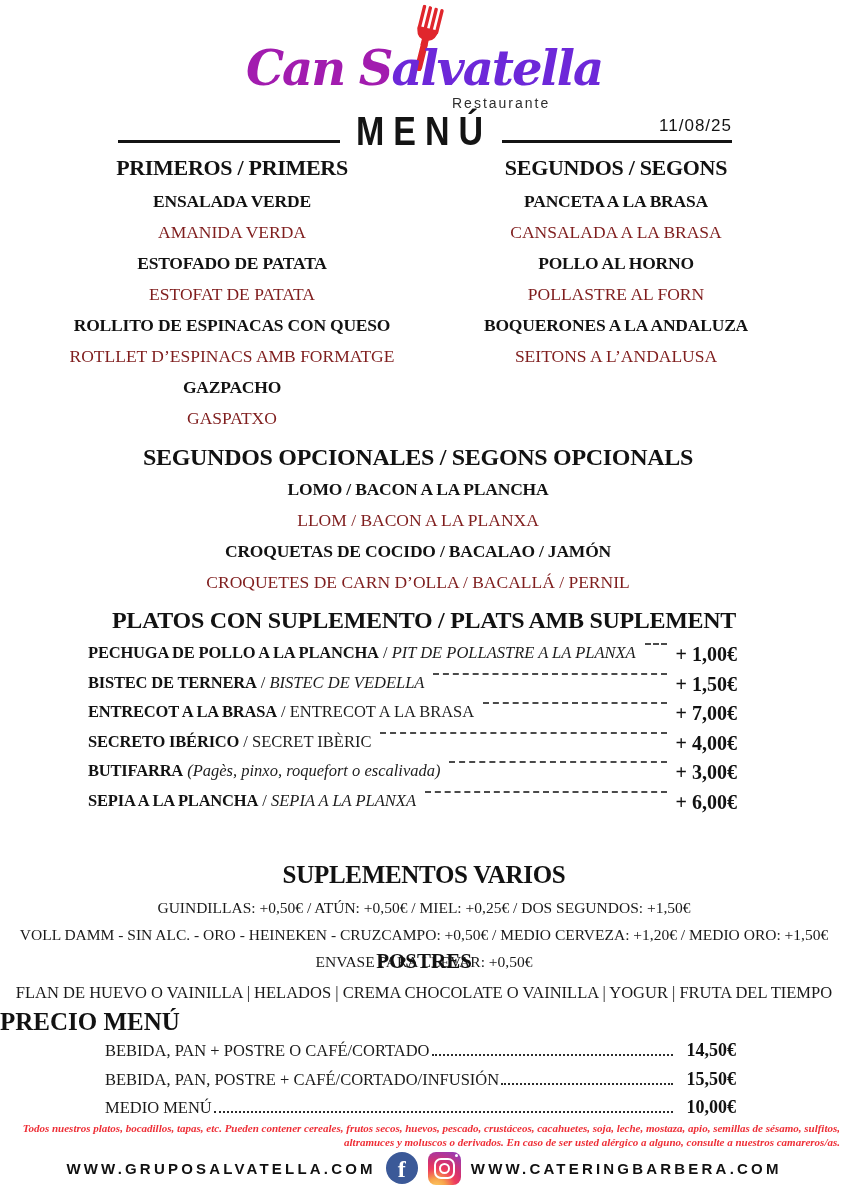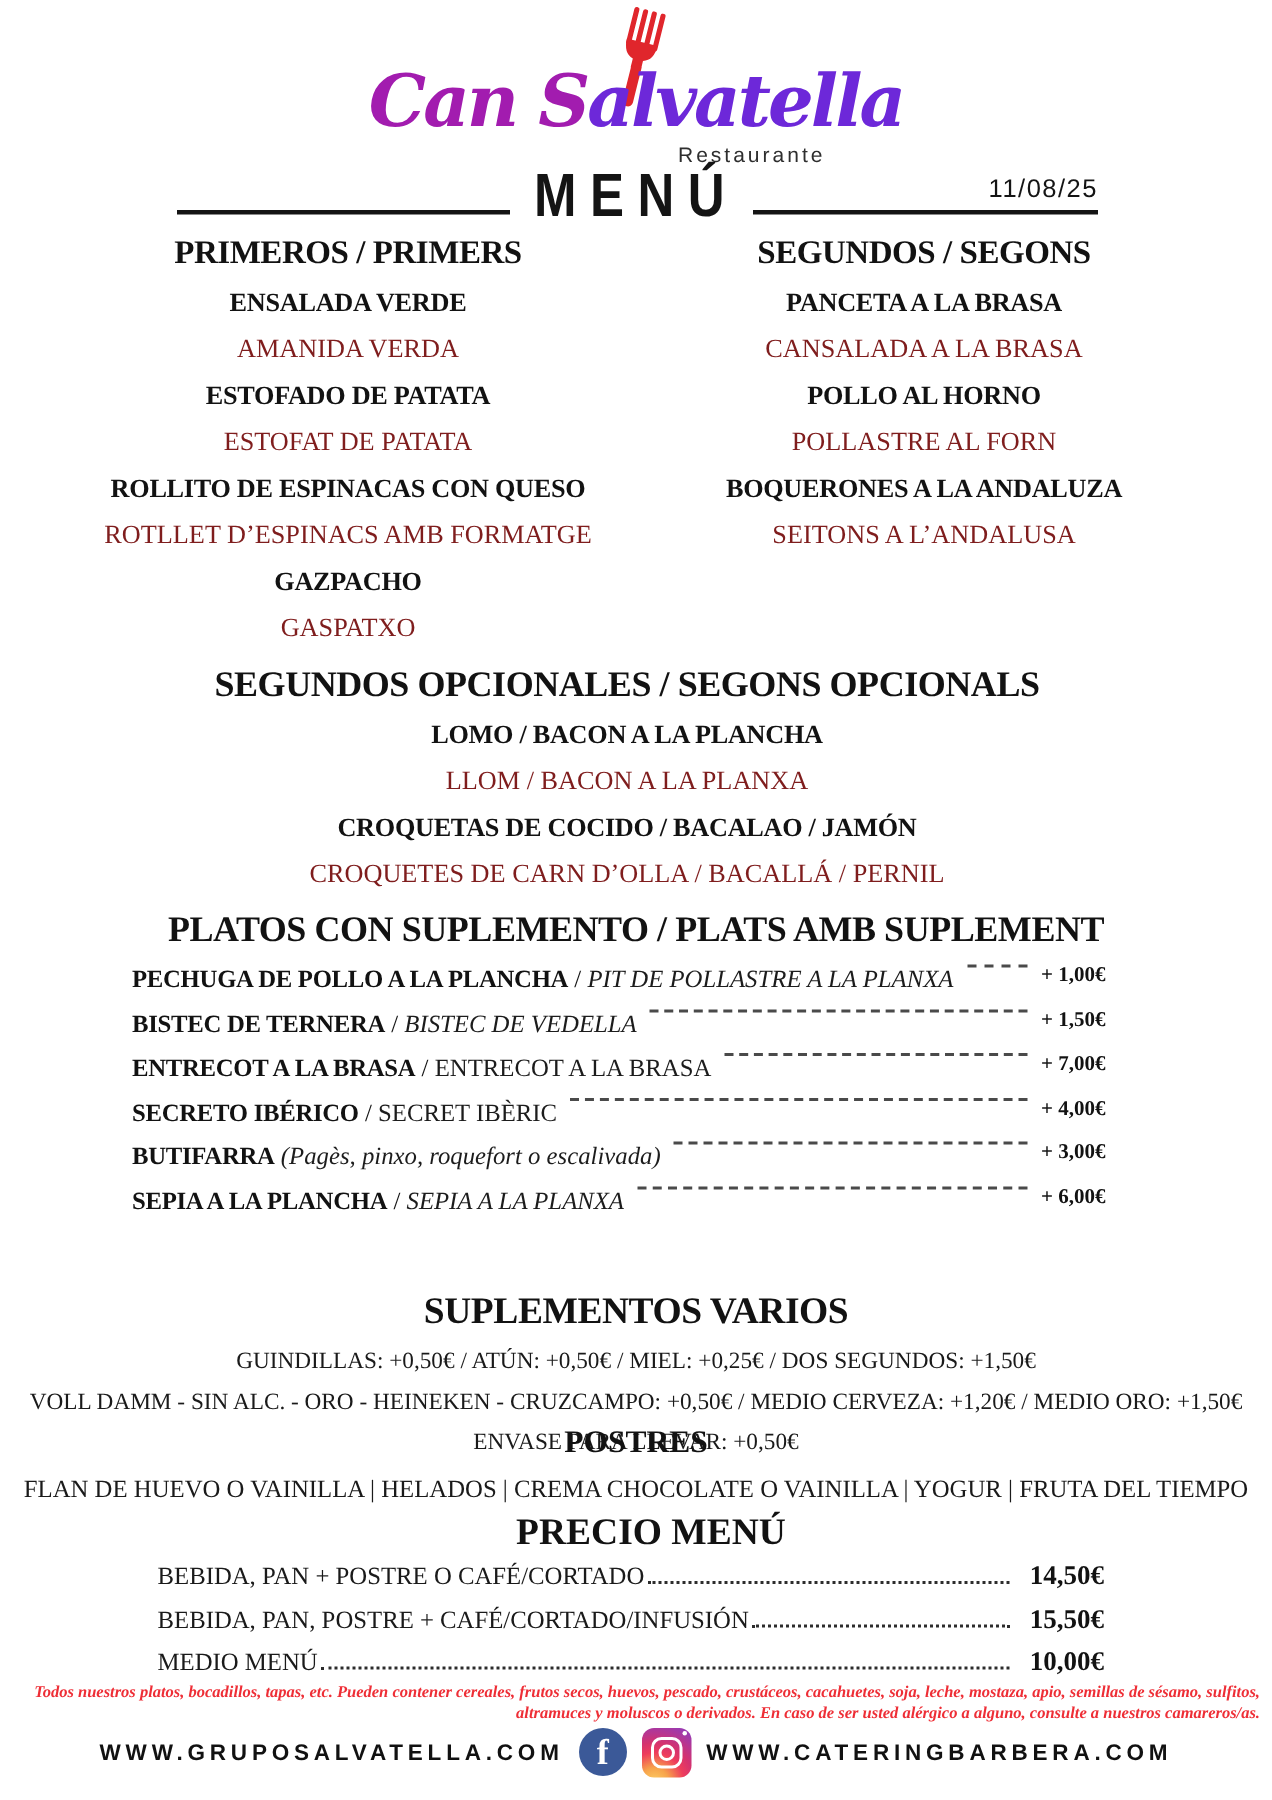--- a/index.html
+++ b/index.html
@@ -48,31 +48,31 @@
   .opcionales h2 { font-size:24px; font-weight:700; letter-spacing:-0.3px; line-height:32px; margin-bottom:1px; }
   
   .sup-title { position:absolute; top:607px; left:0; right:0; text-align:center; font-size:24px; font-weight:700; letter-spacing:-0.3px; }
   .sup-rows { position:absolute; top:643px; left:88px; right:111px; }
   .sup-row { display:flex; align-items:flex-start; height:29.5px; }
   .sup-es { font-weight:700; font-size:16.5px; letter-spacing:-0.2px; white-space:pre; }
   .sup-sep { font-size:16.5px; white-space:pre; }
   .sup-ca { font-size:16.5px; white-space:pre; color:#1c1c1c; }
   .sup-ca.it { font-style:italic; }
   .dash-leader { flex:1; border-bottom:2px dashed #4a4a4a; margin:0 9px 5px 9px; min-width:18px; }
-  .sup-price { font-weight:700; font-size:14px; white-space:nowrap; }
+  .sup-price { font-weight:700; font-size:20px; white-space:nowrap; }
   
   .varios { position:absolute; top:860px; left:0; right:0; text-align:center; }
   .varios h2 { font-size:25px; font-weight:700; letter-spacing:-0.3px; line-height:30px; margin-bottom:4px; }
   .varios .vline { font-size:15.5px; line-height:27px; color:#1a1a1a; }
   
   .postres { position:absolute; top:946px; left:0; right:0; text-align:center; }
   .postres h2 { font-size:21px; font-weight:700; line-height:30px; margin-bottom:3px; }
   .postres .pline { font-size:16.5px; line-height:27px; color:#1a1a1a; }
   
-  .precio-title { position:absolute; top:1008px; left:0; right:0; text-align:center; font-size:25px; font-weight:700;padding-left:20px; }
+  .precio-title { position:absolute; top:1008px; left:0; right:0; font-size:25px; font-weight:700; }
   .precio-rows { position:absolute; top:1040px; left:105px; right:112px; }
   .precio-row { display:flex; align-items:baseline; height:28.5px; }
   .precio-label { font-size:16.5px; white-space:pre; color:#1a1a1a; }
   .dot-leader { flex:1; border-bottom:2.5px dotted #2c2c2c; margin:0 14px 4px 2px; }
   .precio-price { font-weight:700; font-size:18px; white-space:nowrap; }
   
   .allergen {
     position:absolute; top:1122px; left:8px; right:8px; text-align:right;
     color:#ee2e36; font-style:italic; font-weight:700; font-size:11px; line-height:13.5px;
   }

